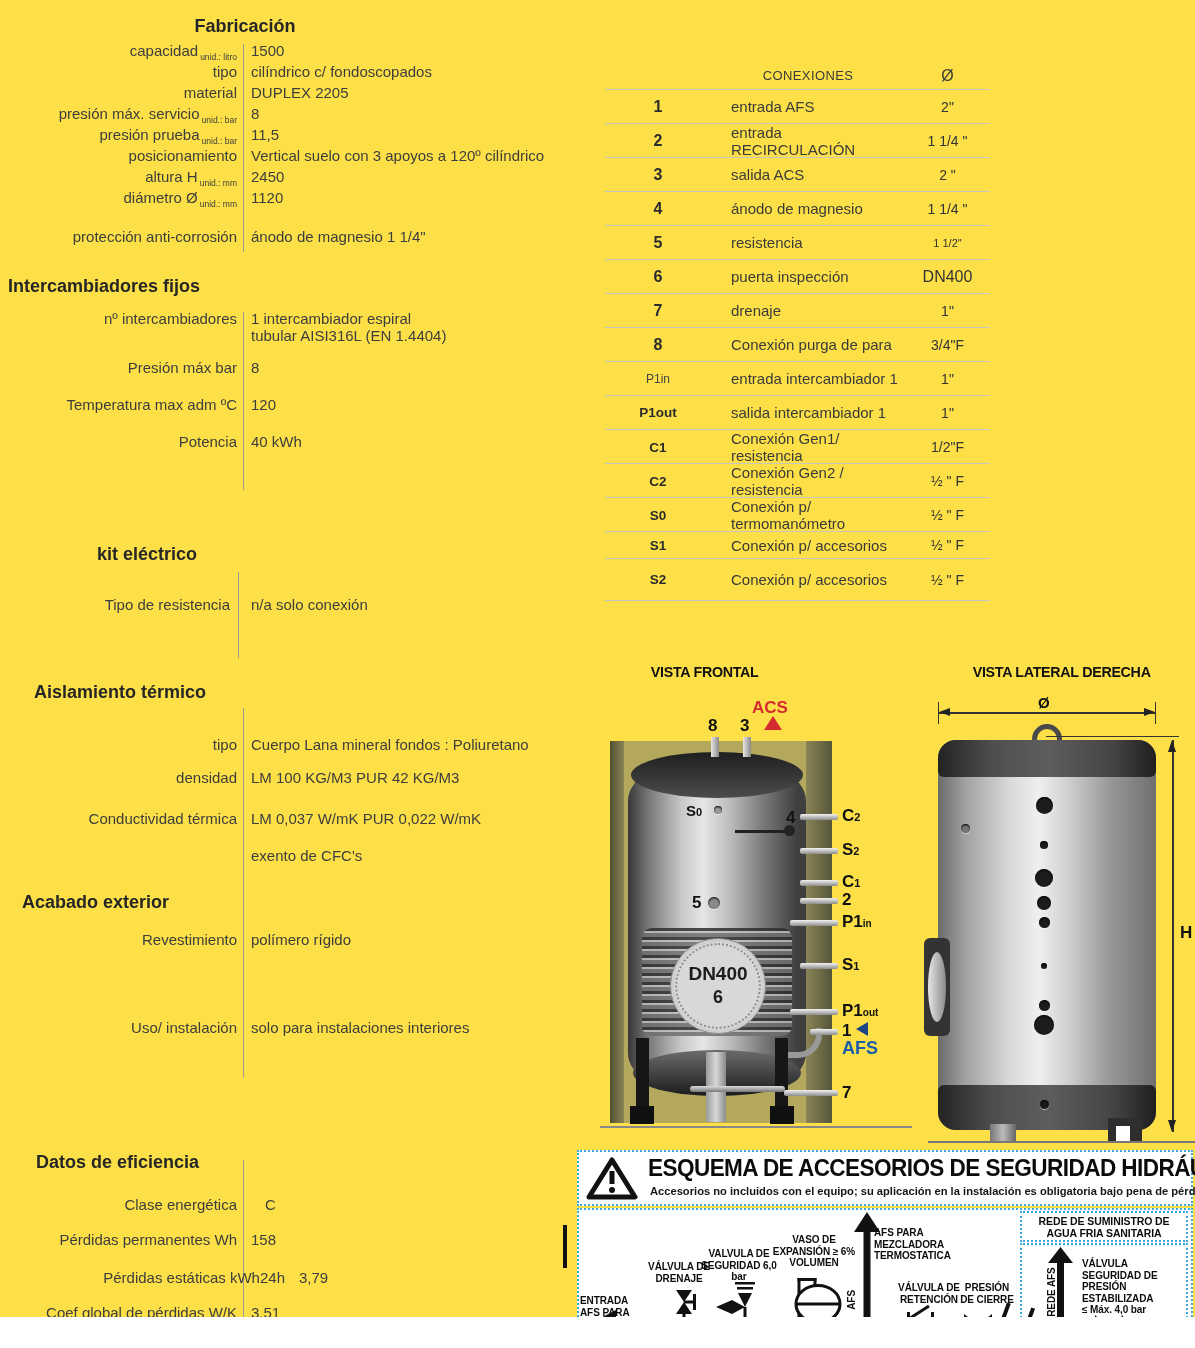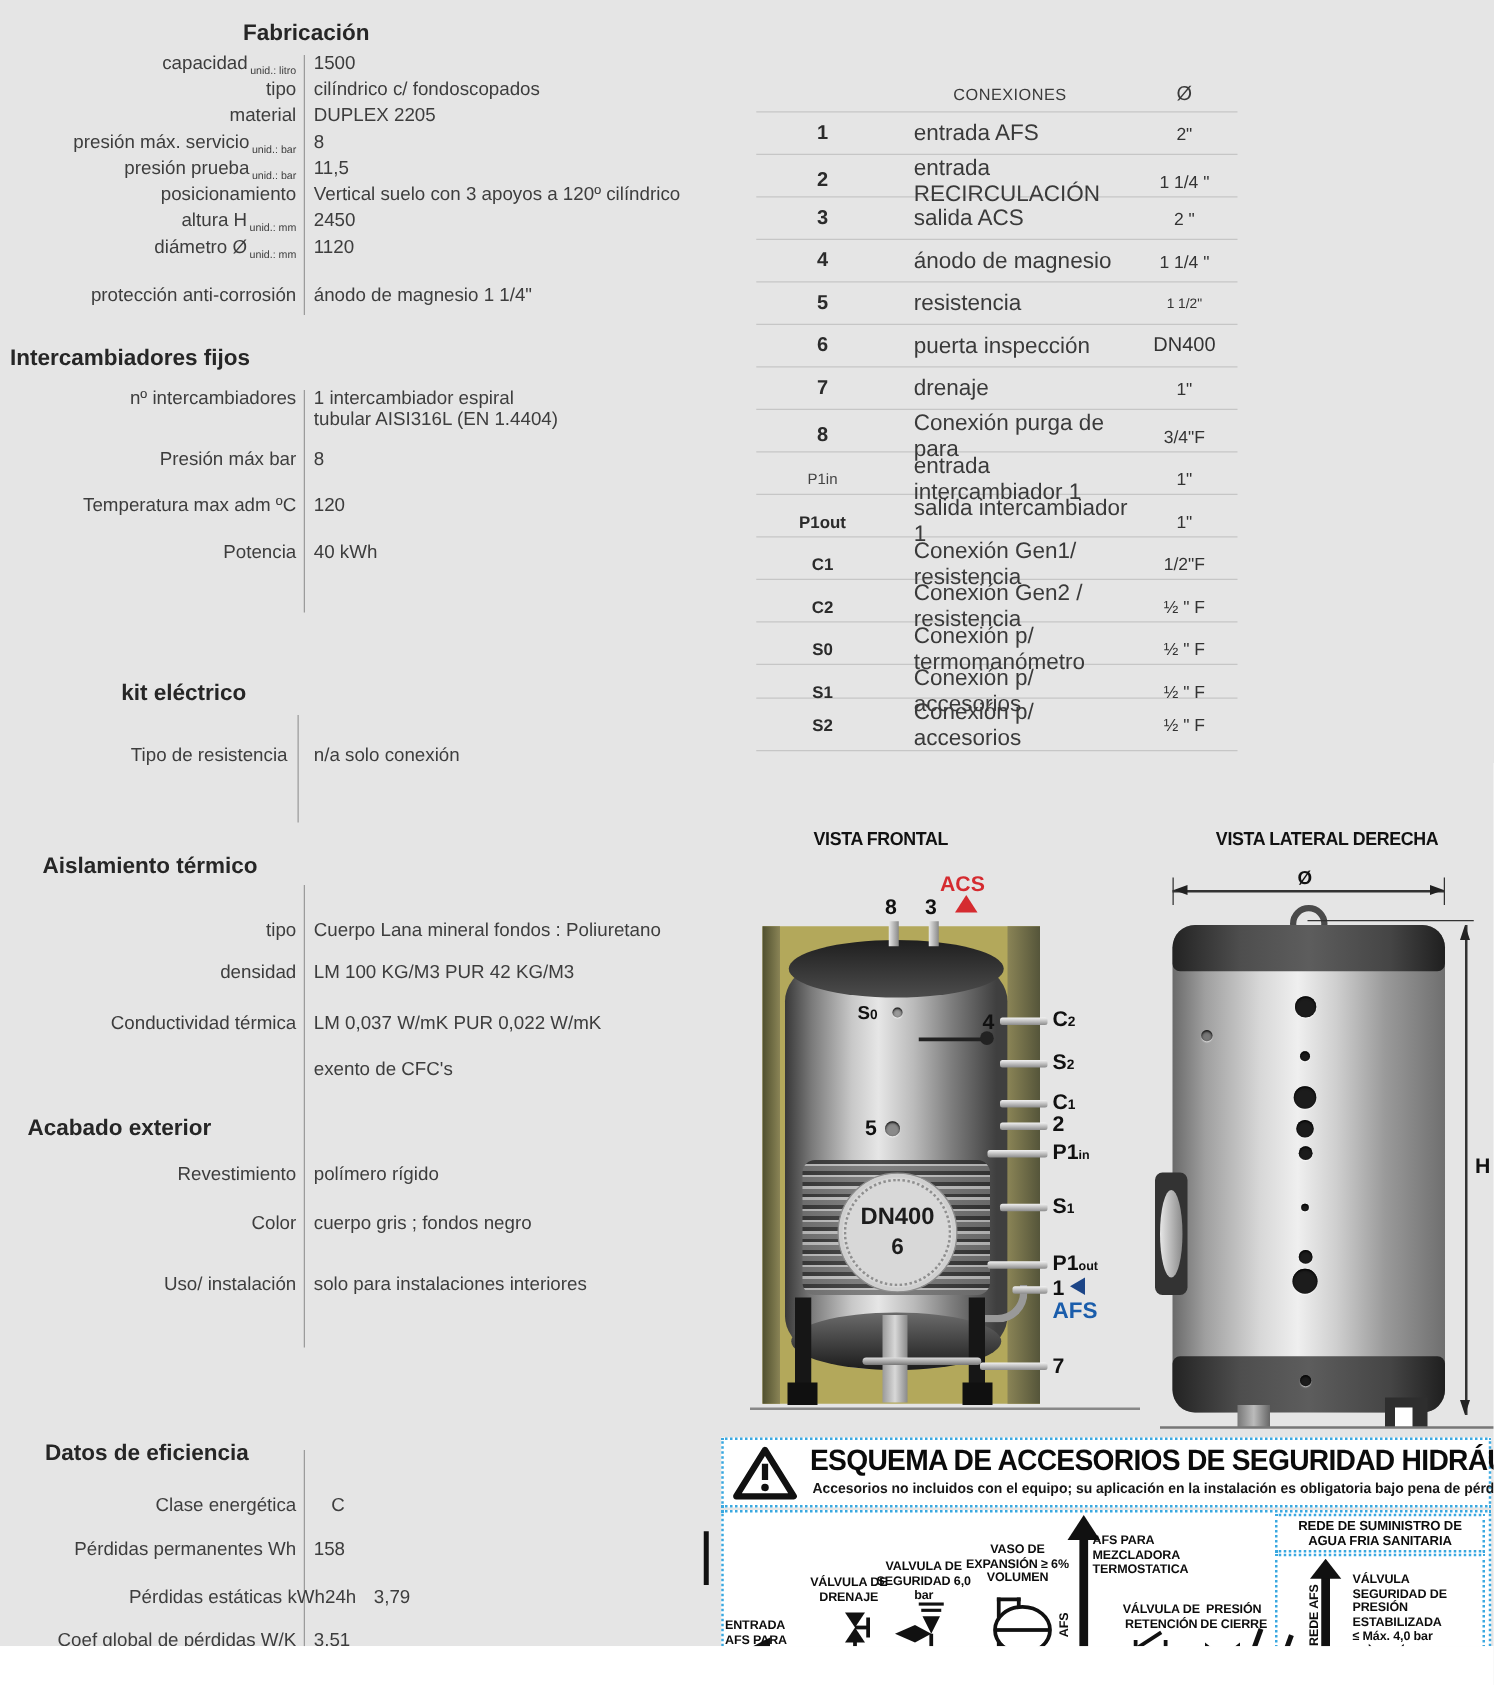--- a/index.html
+++ b/index.html
@@ -1,36 +1,36 @@
 <!DOCTYPE html>
 <html><head>
 <meta charset="utf-8">
 <style>
   html,body{margin:0;padding:0;background:#fff;}
-  #page{position:relative;width:1195px;height:1317px;background:#e5e5e5;
+  #page{position:relative;width:1195px;height:1317px;background:#fde047;
         font-family:"Liberation Sans",sans-serif;color:#3d3d3d;overflow:hidden;}
   .abs{position:absolute;}
   .h1{position:absolute;font-weight:bold;color:#262626;font-size:17.5px;white-space:nowrap;}
   .srow{position:absolute;left:0;display:flex;align-items:flex-start;font-size:15px;}
   .slbl{width:237px;text-align:right;white-space:nowrap;color:#3d3d3d;}
   .sval{margin-left:14px;white-space:nowrap;color:#3d3d3d;}
   .sval .l2{display:block;}
   .unit{font-size:8.5px;position:relative;top:4px;margin-left:2px;}
   .vline{position:absolute;width:1px;background:#9b9b9b;}
   
   #conexiones{position:absolute;left:605px;top:62px;width:385px;color:#3a3a3a;}
   .trow{display:grid;grid-template-columns:106px 194px 85px;align-items:center;
         border-bottom:1px solid #c6c6c6;height:33px;}
   .trow.short{height:26px;} .trow.tall{height:41px;}
   .thead{height:27px;border-bottom:1px solid #c6c6c6;display:grid;
          grid-template-columns:106px 194px 85px;align-items:center;}
   .tid{text-align:center;font-weight:bold;font-size:16px;color:#2b2b2b;}
   .tid.id-sm{font-size:12px;font-weight:normal;color:#444;}
   .tid.id-md{font-size:13.5px;}
-  .tdesc{font-size:18px;padding-left:20px;}
+  .tdesc{font-size:15px;padding-left:20px;}
   .tsize{text-align:center;font-size:14px;color:#333;}
   .tsize.sz-sm{font-size:11px;} .tsize.sz-lg{font-size:16px;}
   .thc{font-size:13px;text-align:center;letter-spacing:.4px;}
   .tho{font-size:16px;text-align:center;}
   
   .view-title{position:absolute;font-weight:bold;font-size:15px;color:#111;
               letter-spacing:-0.3px;transform:scaleX(.95);white-space:nowrap;}
   .lab{position:absolute;font-weight:bold;color:#111;white-space:nowrap;}
   .sub2{font-size:11px;} .subio{font-size:10px;}
   .stub{position:absolute;height:6px;background:linear-gradient(#f2f2f2,#8c8c8c);border-radius:2px;}
@@ -140,24 +140,20 @@
   <div class="srow" style="top:847px;">
       <div class="slbl"><span></span></div>
       <div class="sval">exento de CFC's</div>
     </div>
 
   <div class="h1" style="left:22px;top:892px;font-size:18px;">Acabado exterior</div>
   <div class="srow" style="top:931px;">
       <div class="slbl"><span>Revestimiento</span></div>
       <div class="sval">polímero rígido</div>
     </div>
-  <div class="srow" style="top:970px;">
-      <div class="slbl"><span>Color</span></div>
-      <div class="sval">cuerpo gris ; fondos negro</div>
-    </div>
   <div class="srow" style="top:1019px;">
       <div class="slbl"><span>Uso/ instalación</span></div>
       <div class="sval">solo para instalaciones interiores</div>
     </div>
 
   <div class="h1" style="left:36px;top:1152px;font-size:18px;">Datos de eficiencia</div>
   <div class="vline" style="left:243px;top:1160px;height:162px;"></div>
   <div class="srow" style="top:1196px;">
       <div class="slbl"><span>Clase energética</span></div>
       <div class="sval" style="margin-left:28px;">C</div>

